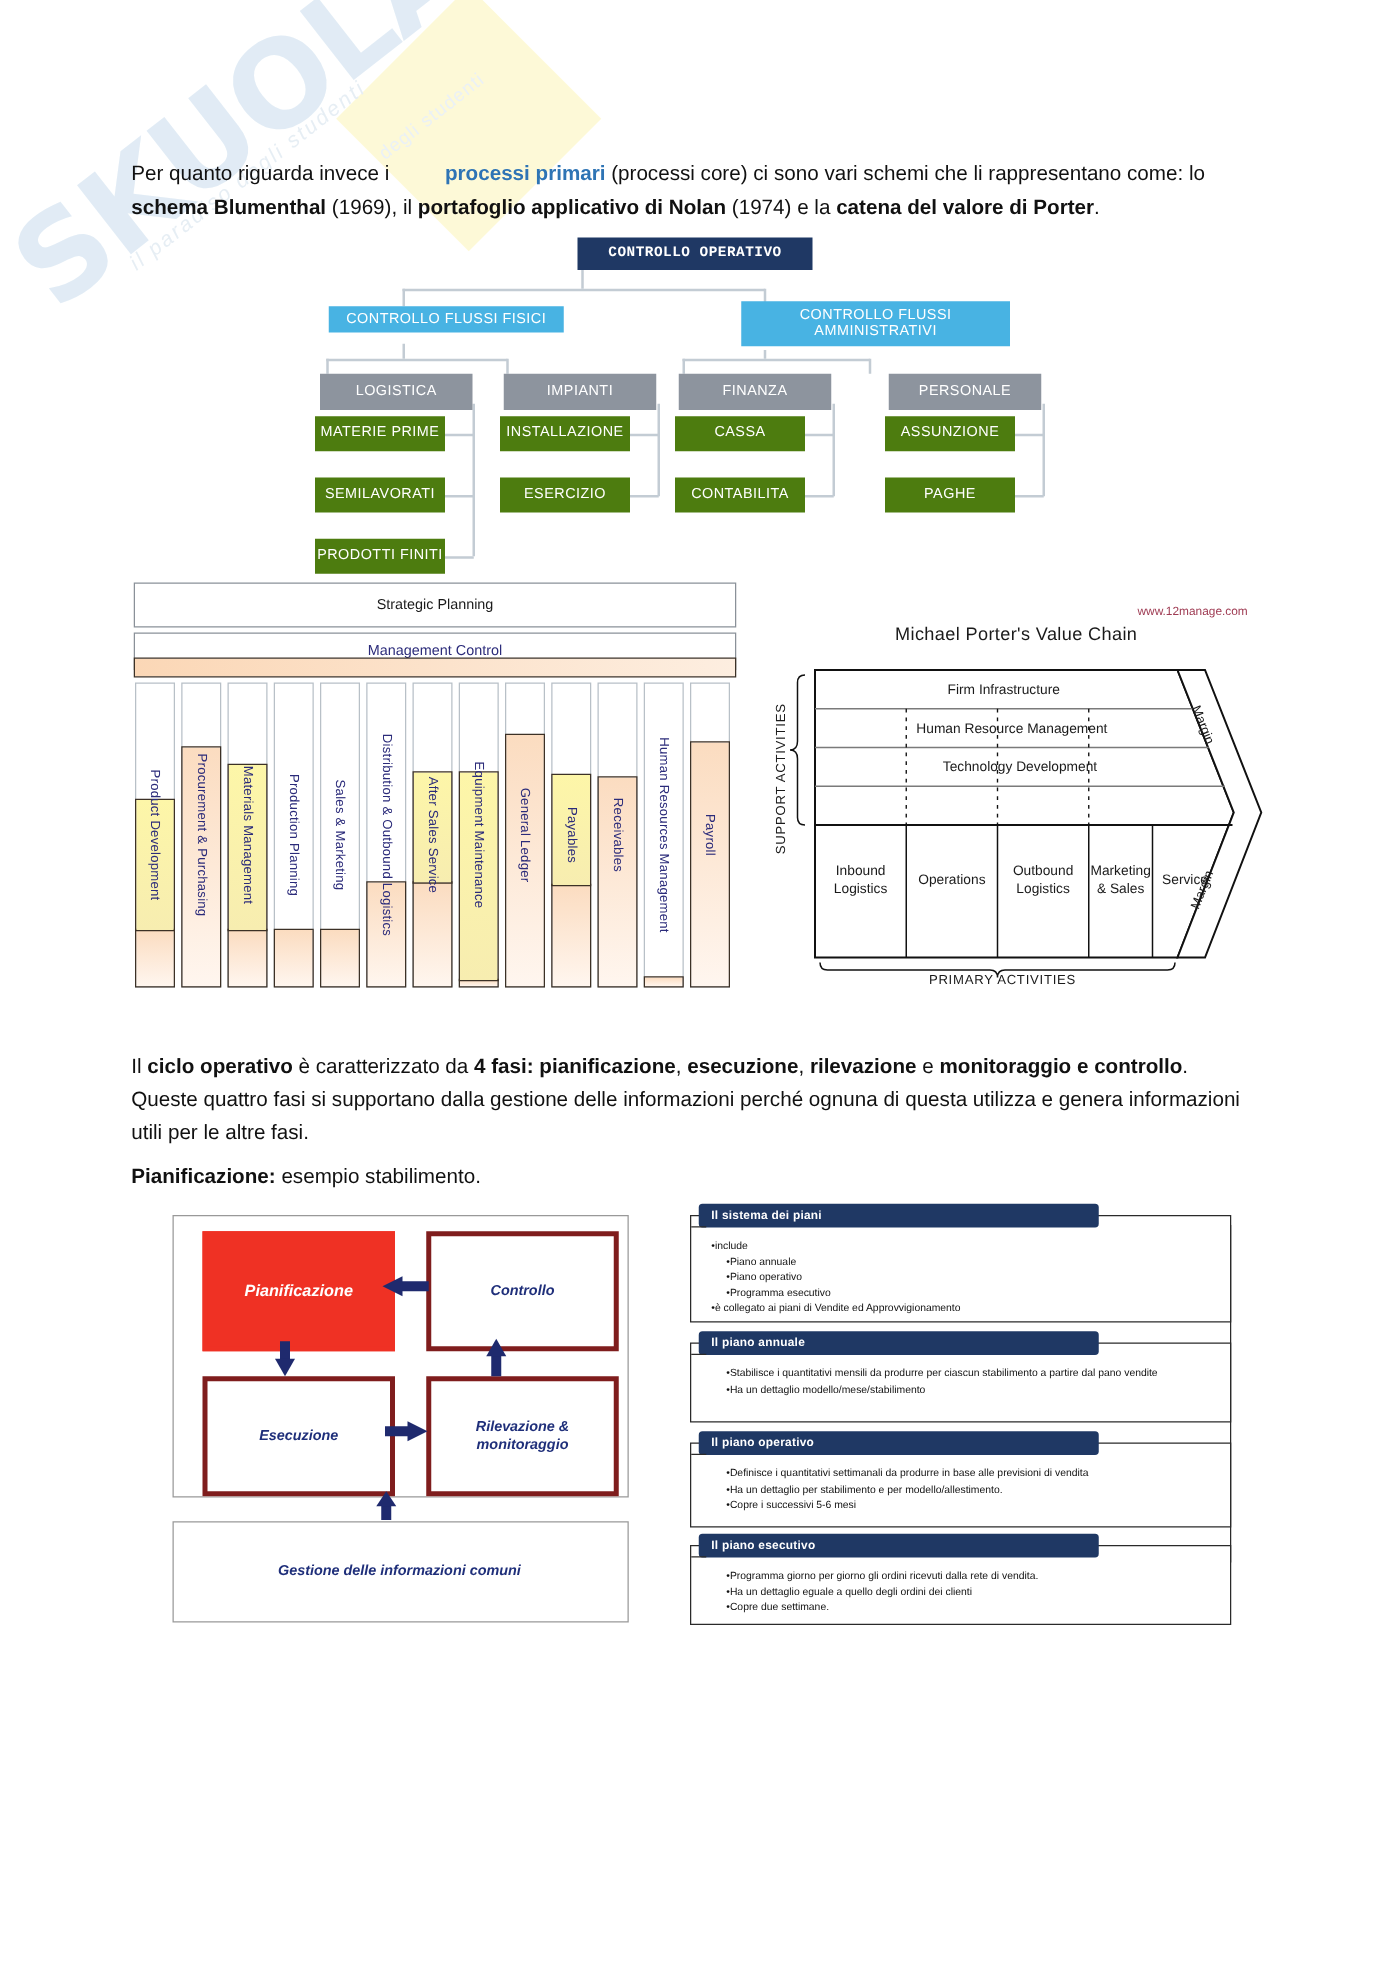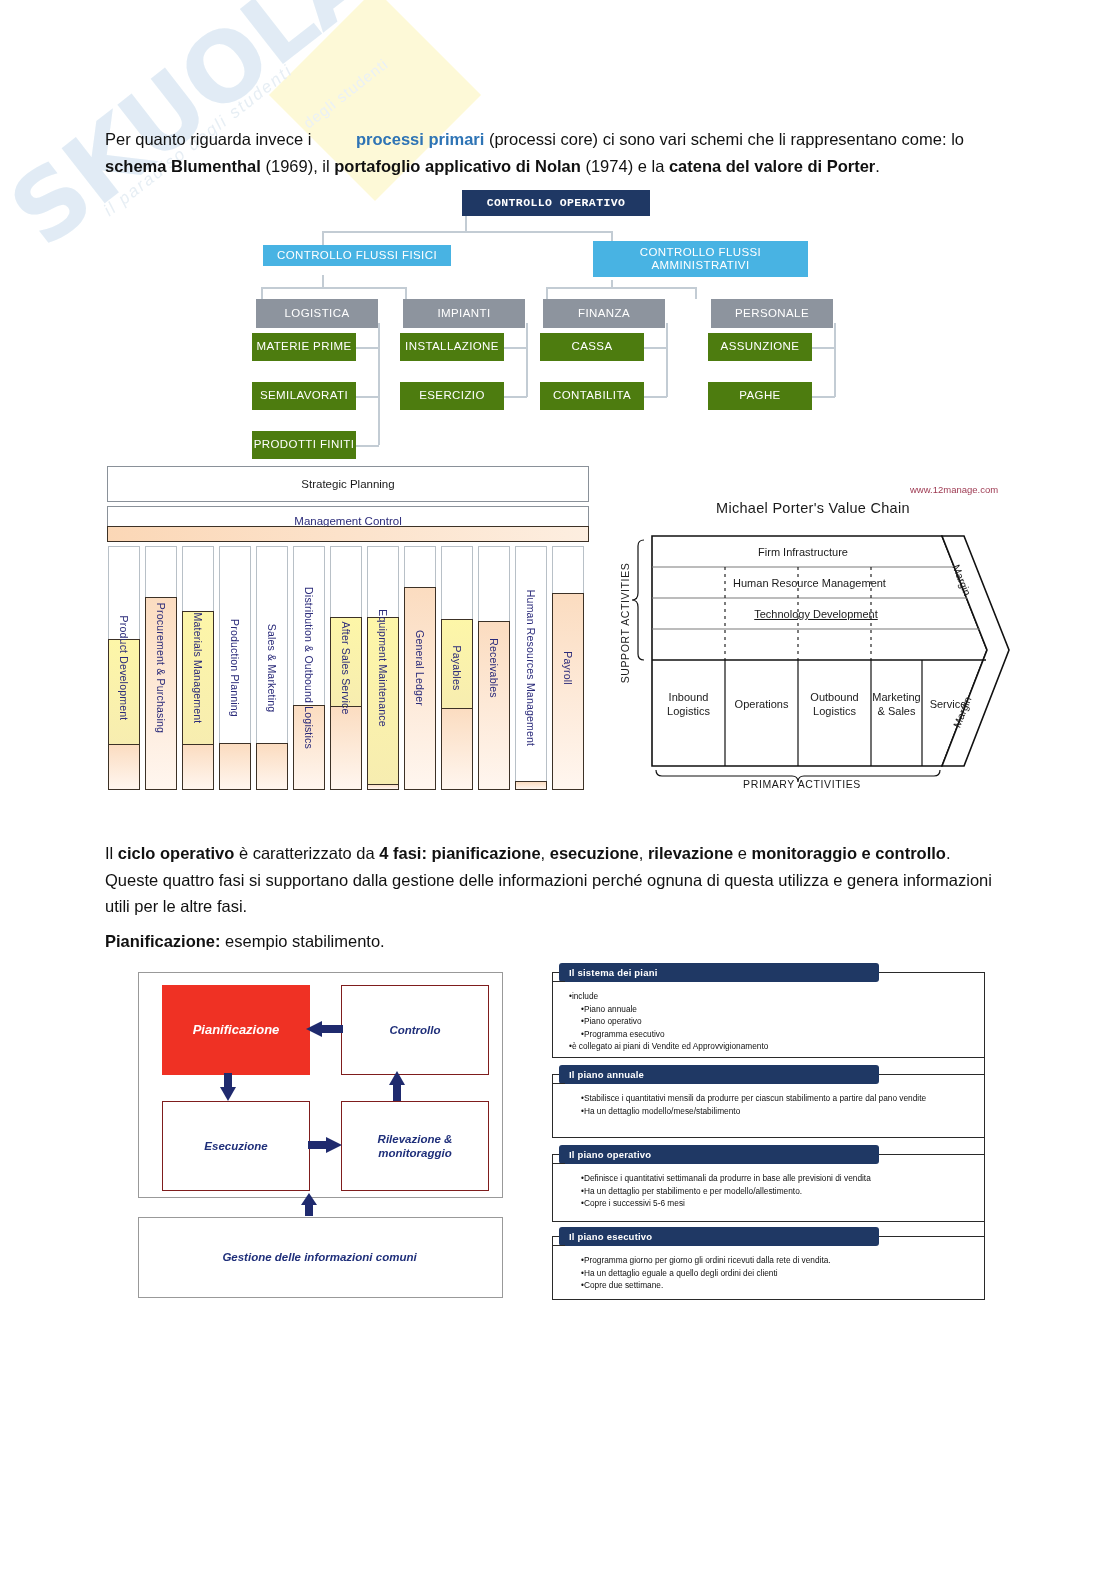--- a/index.html
+++ b/index.html
@@ -74,21 +74,21 @@
         font-size:10.5px;letter-spacing:.6px;color:#1a1a1a;}
   .pv-row{position:absolute;display:flex;align-items:center;justify-content:center;
         font-size:11px;color:#1a1a1a;font-family:"Liberation Sans",sans-serif;}
   .pv-cell{position:absolute;display:flex;align-items:center;justify-content:center;
         text-align:center;font-size:11px;line-height:1.25;color:#1a1a1a;}
   .pv-margin{position:absolute;font-size:10.5px;color:#1a1a1a;white-space:nowrap;}
 
   
   #flow{position:absolute;left:138px;top:972px;width:365px;height:330px;z-index:2;}
   .fl-frame{position:absolute;border:1px solid #999;background:#fff;}
-  .fl-box{position:absolute;border:1px solid #7f1d1d;background:#fff;
+  .fl-box{position:absolute;border:4px solid #7f1d1d;background:#fff;
           display:flex;align-items:center;justify-content:center;text-align:center;
           font-style:italic;font-weight:bold;font-size:11.5px;color:#1f2f7a;
           font-family:"Liberation Sans",sans-serif;line-height:1.25;}
   .fl-box.red{background:#ef3124;border-color:#ef3124;color:#fff;font-size:13px;}
   .fl-arrow{position:absolute;background:#1f2a6e;}
   .fl-head{position:absolute;width:0;height:0;}
 
   
   #piani{position:absolute;left:540px;top:968px;width:445px;height:340px;z-index:2;}
   .pb{position:absolute;left:12px;right:0;border:1px solid #2a2a2a;background:#fff;}
@@ -271,21 +271,21 @@
     <line x1="259" y1="182" x2="259" y2="288" stroke="#111" stroke-width="1.2"></line>
     <line x1="310" y1="182" x2="310" y2="288" stroke="#111" stroke-width="1.2"></line>
 
     <path d="M32,62 q-6,0 -6,6 L26,115 q0,7 -6,7 q6,0 6,7 L26,176 q0,6 6,6" fill="none" stroke="#111" stroke-width="1.2"></path>
 
     <path d="M44,292 q0,6 6,6 L180,298 q6,0 6,6 q0,-6 6,-6 L322,298 q6,0 6,-6" fill="none" stroke="#111" stroke-width="1.2"></path>
   </svg>
 
   <div class="pv-row" style="left:40px;top:58px;width:302px;height:31px;">Firm Infrastructure</div>
   <div class="pv-row" style="left:40px;top:89px;width:315px;height:31px;">Human Resource Management</div>
-  <div class="pv-row" style="left:40px;top:120px;width:328px;height:31px;text-decoration:underline;">Technology Development</div>
+  <div class="pv-row" style="left:40px;top:120px;width:328px;height:31px;">Technology Development</div>
 
   <div class="pv-cell" style="left:40px;top:205px;width:73px;height:44px;">Inbound Logistics</div>
   <div class="pv-cell" style="left:113px;top:205px;width:73px;height:44px;">Operations</div>
   <div class="pv-cell" style="left:186px;top:205px;width:73px;height:44px;">Outbound Logistics</div>
   <div class="pv-cell" style="left:259px;top:205px;width:51px;height:44px;">Marketing &amp; Sales</div>
   <div class="pv-cell" style="left:310px;top:205px;width:52px;height:44px;">Service</div>
 
   <div class="pv-margin" style="left:334px;top:96px;transform:rotate(68deg);">Margin</div>
   <div class="pv-margin" style="left:334px;top:228px;transform:rotate(-68deg);">Margin</div>
 </div>

